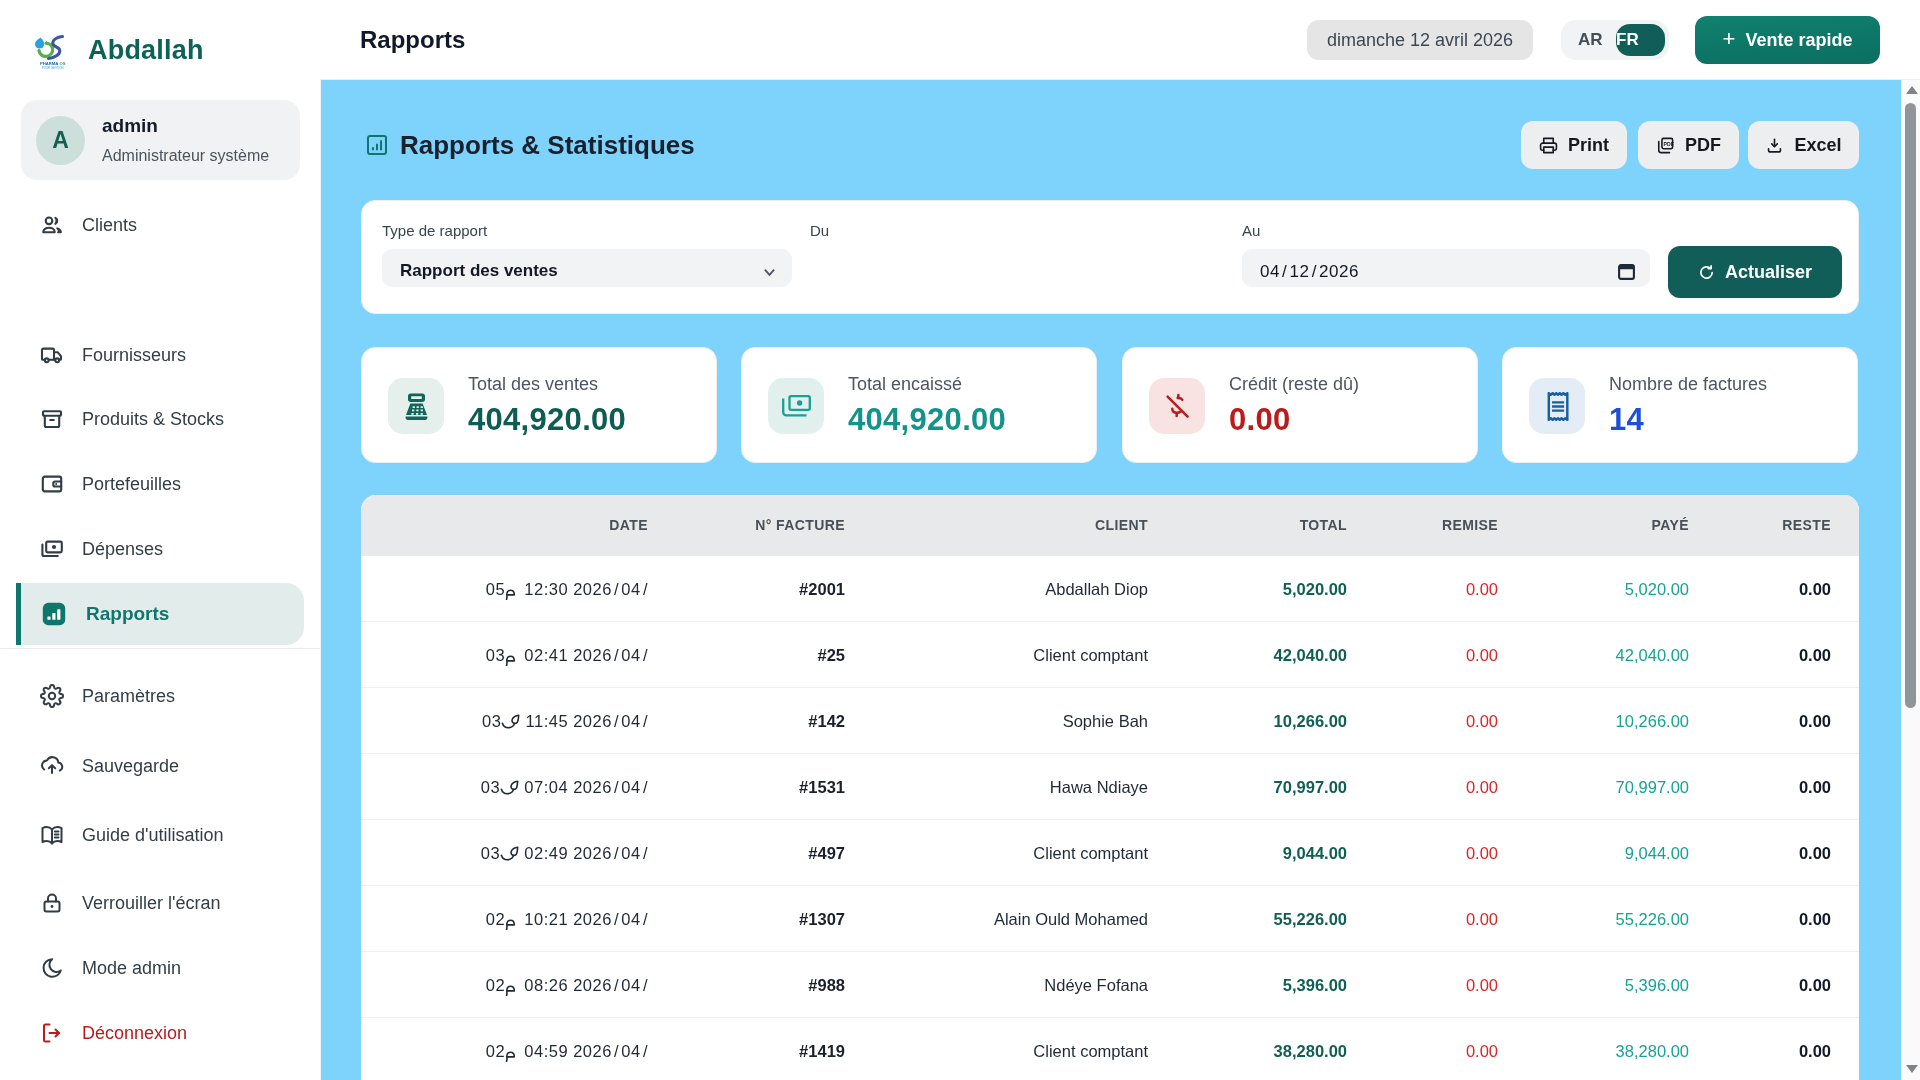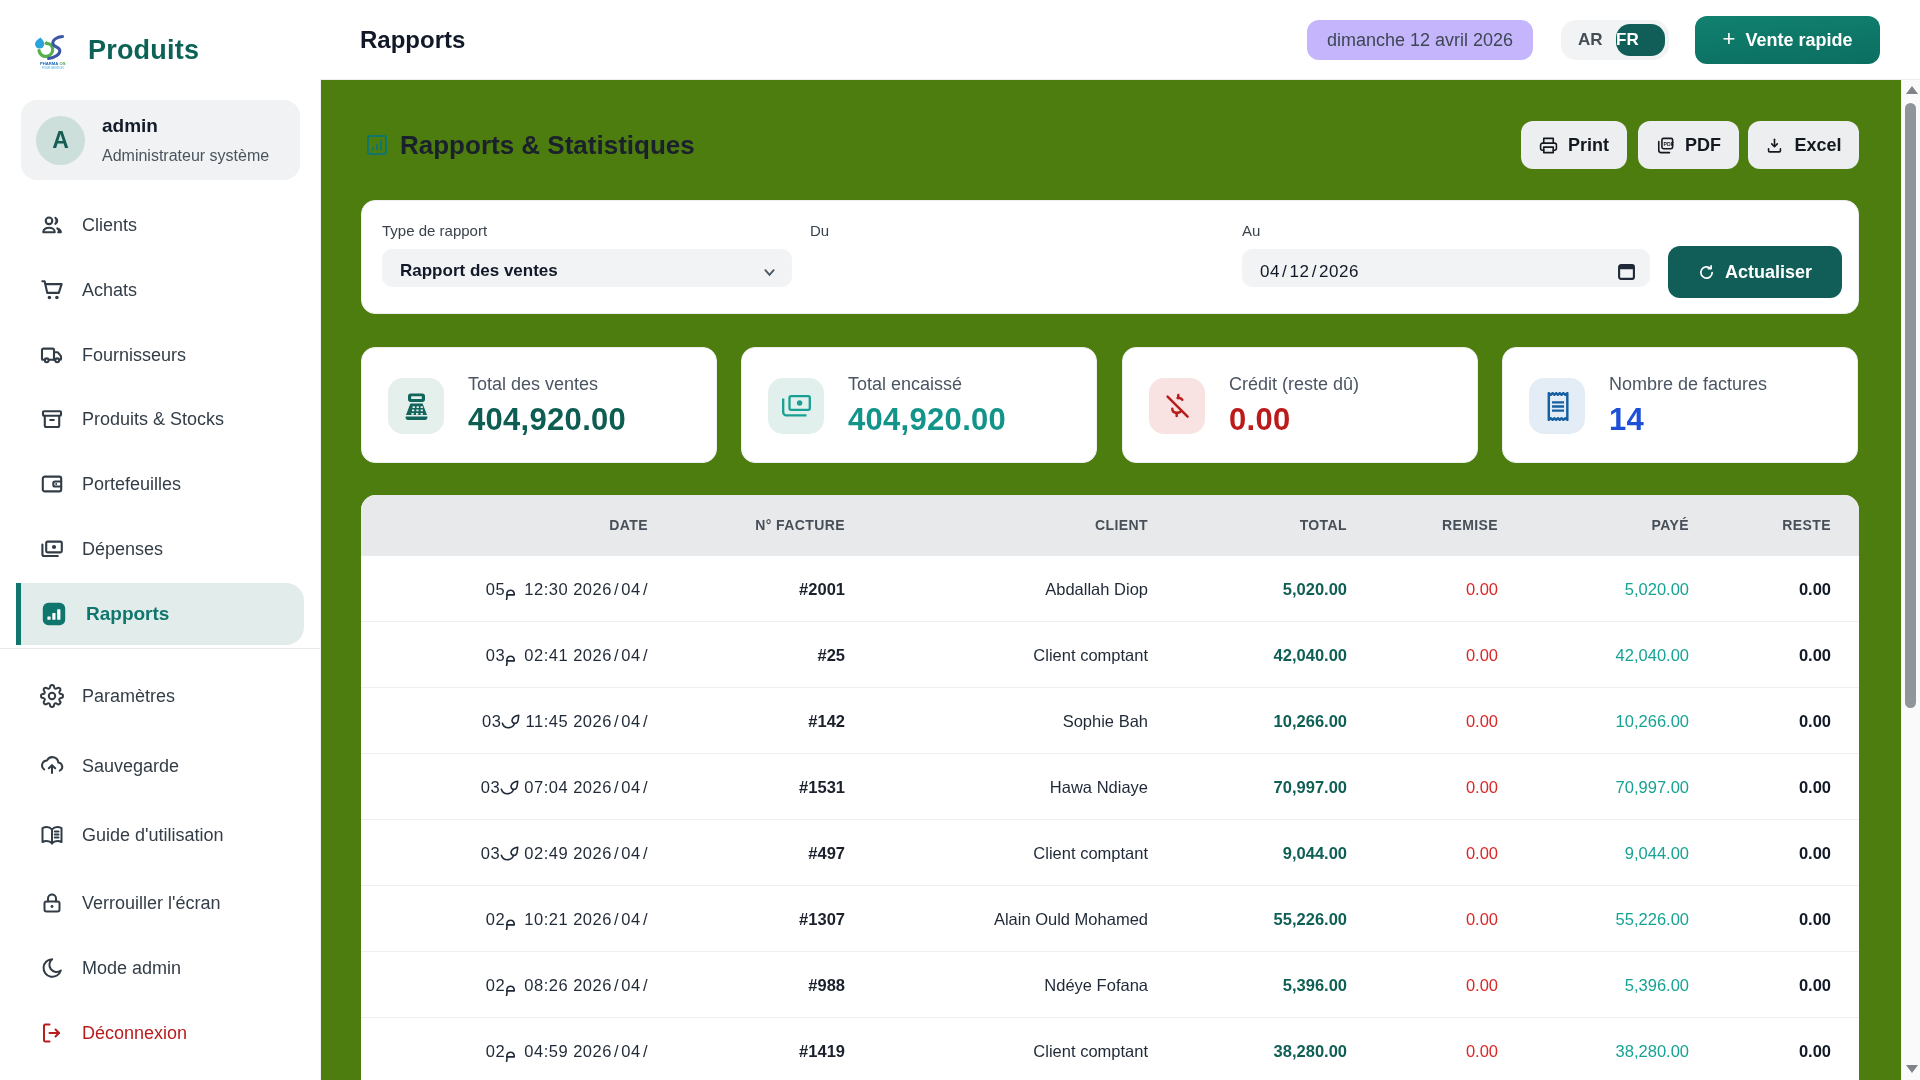--- a/index.html
+++ b/index.html
@@ -20,29 +20,29 @@
 .mi .lbl { position:absolute; left:82px; font-size:18px; color:#333d47; }
 .mi-active { background:#e2edeb; left:16px !important; width:288px; height:62px !important; margin-top:-3px; border-radius:0 18px 18px 0; }
 .mi-active .bar { position:absolute; left:0; top:0; width:4.5px; height:62px; background:#0f766e; }
 .mi-active .lbl { color:#0f766e; font-weight:bold; left:70px; font-size:19px; }
 #sbdivider { position:absolute; left:0; top:648px; width:320px; height:1px; background:#e7e9eb; }
 .red { color:#b91c1c !important; }
 
 
 #topbar { position:absolute; left:320px; top:0; width:1600px; height:80px; background:#fff; border-bottom:1px solid #ebedee; z-index:4; }
 #pgtitle { position:absolute; left:40px; top:26px; font-size:24px; font-weight:bold; color:#111827; }
-#datechip { position:absolute; left:987px; top:20px; width:226px; height:40px; background:#c4b5fd; border-radius:12px; line-height:40px; text-align:center; font-size:18px; font-weight:500; color:#3c4752; }
+#datechip { position:absolute; left:987px; top:20px; width:226px; height:40px; background:#e5e5e5; border-radius:12px; line-height:40px; text-align:center; font-size:18px; font-weight:500; color:#3c4752; }
 #langtog { position:absolute; left:1241px; top:20px; width:108px; height:40px; background:#f1f3f4; border-radius:15px; }
 #ar { position:absolute; left:17px; top:10px; font-size:17px; font-weight:bold; color:#444e57; }
 #fr { position:absolute; left:55px; top:4px; width:49px; height:32px; background:#115e59; border-radius:14px; color:#fff; font-size:17px; font-weight:bold; text-align:left; line-height:32px; }
 #vbtn { position:absolute; left:1375px; top:16px; width:185px; height:48px; background:linear-gradient(175deg,#11816f 0%,#0b6e60 100%); border-radius:12px; color:#fff; font-size:18px; font-weight:bold; display:flex; align-items:center; justify-content:center; gap:10px; }
 #vbtn .plus { font-size:22px; font-weight:normal; margin-top:-2px; }
 
 
-#main { position:absolute; left:320px; top:80px; width:1581px; height:1000px; background:#4d7c0f; border-left:1px solid #f0f1f3; }
+#main { position:absolute; left:320px; top:80px; width:1581px; height:1000px; background:#7dd3fc; border-left:1px solid #f0f1f3; }
 #hicon { position:absolute; left:44px; top:53px; }
 #htitle { position:absolute; left:79px; top:50px; font-size:26px; font-weight:bold; color:#1a202c; }
 .gbtn { position:absolute; top:41px; height:48px; background:#eceef0; border-radius:12px; display:flex; align-items:center; justify-content:center; gap:10px; font-size:18px; font-weight:bold; color:#14181f; }
 #bprint { left:1200px; width:106px; }
 #bpdf { left:1317px; width:101px; }
 #bexcel { left:1427px; width:111px; }
 
 #filters { position:absolute; left:40px; top:120px; width:1498px; height:114px; background:#fff; border-radius:14px; border:1px solid #eceef0; }
 .flabel { position:absolute; top:21px; font-size:15px; color:#39434d; }
 .finput { position:absolute; top:48px; height:38px; background:#f1f3f4; border-radius:10px; }
@@ -96,44 +96,36 @@
 
 <div id="sidebar">
   <svg id="logo" viewBox="0 0 37 37">
     <path d="M8.5 4.5 C11 7 12.2 9 12.2 11 A4.6 4.6 0 1 1 3 11 C3 9 4.8 6.8 8.5 4.5Z" fill="#2aa3dc"></path>
     <path d="M7 17.5 C7.5 21.5 11 24 15 23.2 C18.6 22.5 21 19.5 20.6 15.8 C20.2 12.5 17.5 10.2 14.3 10.3" fill="none" stroke="#55b04b" stroke-width="3.2" stroke-linecap="round"></path>
     <path d="M14.8 7.8 l-2.6 2.8 3.6 1.6z" fill="#55b04b"></path>
     <path d="M30.5 3.5 C24.5 4 20.5 7 20.8 10.5 C21.1 14 27.6 13.8 27.8 17.5 C28 21.2 23.5 24.5 16.5 25.5" fill="none" stroke="#3c55a5" stroke-width="3" stroke-linecap="round"></path>
     <text x="8" y="31.5" font-size="4.2" font-weight="bold" fill="#1565c0">PHARMA <tspan fill="#43a047">OS</tspan></text>
     <text x="10" y="35.5" font-size="2.8" fill="#2aa3dc">POUR GESTION</text>
   </svg>
-  <div id="brand">Produits</div>
+  <div id="brand">Abdallah</div>
 
   <div id="usercard">
     <div id="avatar">A</div>
     <div id="uname">admin</div>
     <div id="urole">Administrateur système</div>
   </div>
 
   <div class="mi" style="top:197px;">
     <svg viewBox="0 0 24 24" fill="none" stroke="#323c46" stroke-width="2.1" stroke-linecap="round" stroke-linejoin="round">
         <circle cx="9" cy="7.8" r="3.3"></circle>
         <path d="M3.3 19.3 v-0.4 c0-2.6 2.6-4.2 5.7-4.2 s5.7 1.6 5.7 4.2 v0.4 Z"></path>
         <path d="M15.4 4.9 a3.3 3.3 0 0 1 0 5.9" fill="#323c46"></path>
         <path d="M17.3 15.4 c2.1 0.7 3.5 1.9 3.5 3.7 v0.2 h-2.6" fill="#323c46"></path>
       </svg>
     <span class="lbl">Clients</span>
-  </div>
-  <div class="mi" style="top:262px;">
-    <svg viewBox="0 0 24 24" fill="none" stroke="#323c46" stroke-width="2.1" stroke-linecap="round" stroke-linejoin="round">
-        <path d="M2.3 3.2h2.3l2.7 11.7h11.5l2.8-8.8H6.2"></path>
-        <circle cx="9.4" cy="19.6" r="1.75" fill="#323c46" stroke="none"></circle>
-        <circle cx="16.9" cy="19.6" r="1.75" fill="#323c46" stroke="none"></circle>
-      </svg>
-    <span class="lbl">Achats</span>
   </div>
   <div class="mi" style="top:327px;">
     <svg viewBox="0 0 24 24" fill="none" stroke="#323c46" stroke-width="2.1" stroke-linecap="round" stroke-linejoin="round">
         <path d="M14 16.8V7c0-.8-.6-1.4-1.4-1.4H3.4C2.6 5.6 2 6.2 2 7v9c0 .5.4.8.9.8h1.6"></path>
         <path d="M14 9.3h3.3c.4 0 .8.2 1 .5l2.4 3c.2.3.3.6.3.9v2.3c0 .5-.4.8-.9.8h-1"></path>
         <path d="M9 16.8h6.2"></path>
         <circle cx="6.7" cy="17.3" r="1.9"></circle>
         <circle cx="17.2" cy="17.3" r="1.9"></circle>
       </svg>
     <span class="lbl">Fournisseurs</span>

